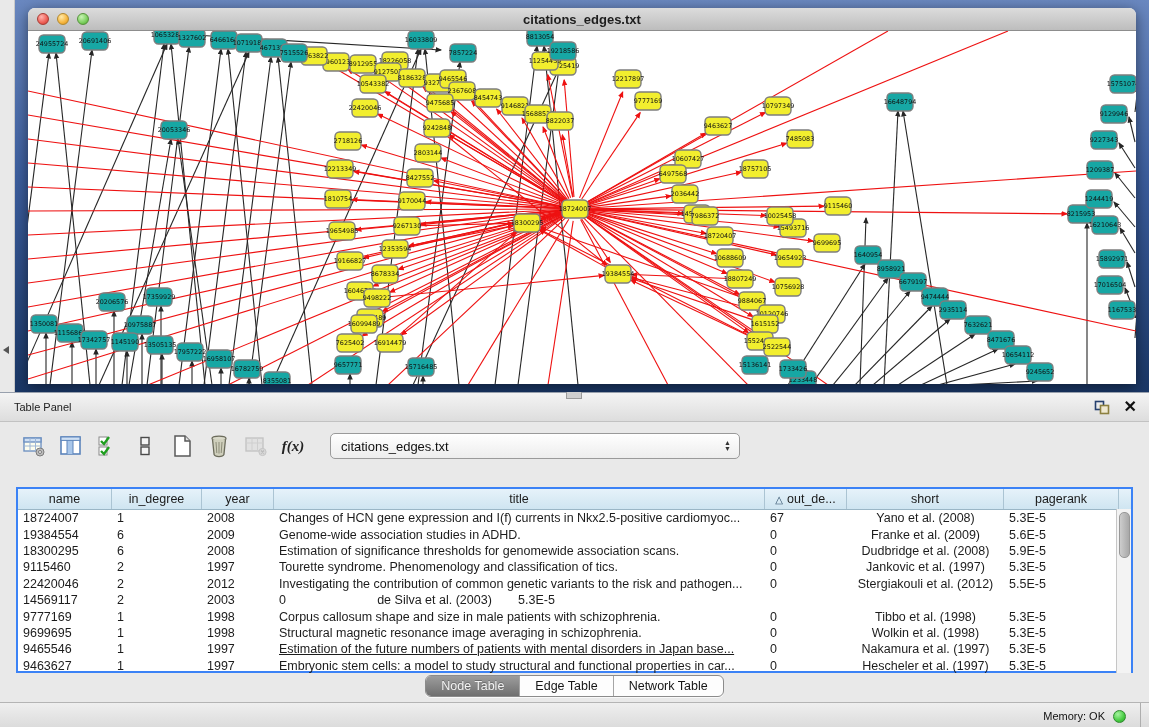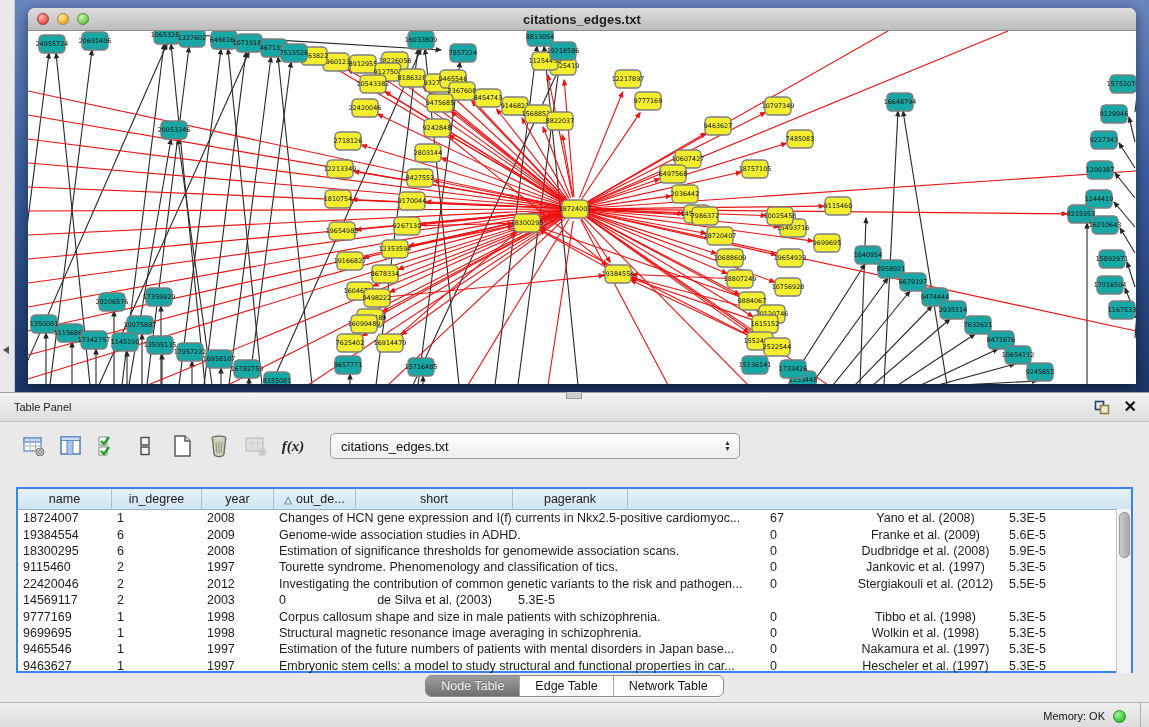--- a/index.html
+++ b/index.html
@@ -809,20 +809,23 @@
     <div class="thead" id="thead">
         <div class="th" style="width: 94px;">
           <span>name</span>
         </div>
         <div class="th" style="width: 90px;">
           <span>in_degree</span>
         </div>
         <div class="th" style="width: 72px;">
           <span>year</span>
         </div>
+        <div class="th" style="width: 491px;">
+          <span>title</span>
+        </div>
         <div class="th" style="width: 82px;">
           <span class="sortglyph">△</span>
           <span>out_de...</span>
         </div>
         <div class="th" style="width: 157px;">
           <span>short</span>
         </div>
         <div class="th" style="width: 115px;">
           <span>pagerank</span>
         </div>
@@ -896,21 +899,21 @@
           <div class="td" style="width: 72px; text-align: left;">1998</div>
           <div class="td" style="width: 491px; text-align: left;">Structural magnetic resonance image averaging in schizophrenia.</div>
           <div class="td" style="width: 82px; text-align: left;">0</div>
           <div class="td" style="width: 157px; text-align: center;">Wolkin et al. (1998)</div>
           <div class="td" style="width: 115px; text-align: left;">5.3E-5</div>
         </div>
         <div class="tr">
           <div class="td" style="width: 94px; text-align: left;">9465546</div>
           <div class="td" style="width: 90px; text-align: left;">1</div>
           <div class="td" style="width: 72px; text-align: left;">1997</div>
-          <div class="td" style="width: 491px; text-align: left;">Estimation of the future numbers of patients with mental disorders in Japan base...</div>
+          <div class="td" style="width: 491px; text-align: left; text-decoration: underline;">Estimation of the future numbers of patients with mental disorders in Japan base...</div>
           <div class="td" style="width: 82px; text-align: left;">0</div>
           <div class="td" style="width: 157px; text-align: center;">Nakamura et al. (1997)</div>
           <div class="td" style="width: 115px; text-align: left;">5.3E-5</div>
         </div>
         <div class="tr">
           <div class="td" style="width: 94px; text-align: left;">9463627</div>
           <div class="td" style="width: 90px; text-align: left;">1</div>
           <div class="td" style="width: 72px; text-align: left;">1997</div>
           <div class="td" style="width: 491px; text-align: left;">Embryonic stem cells: a model to study structural and functional properties in car...</div>
           <div class="td" style="width: 82px; text-align: left;">0</div>

